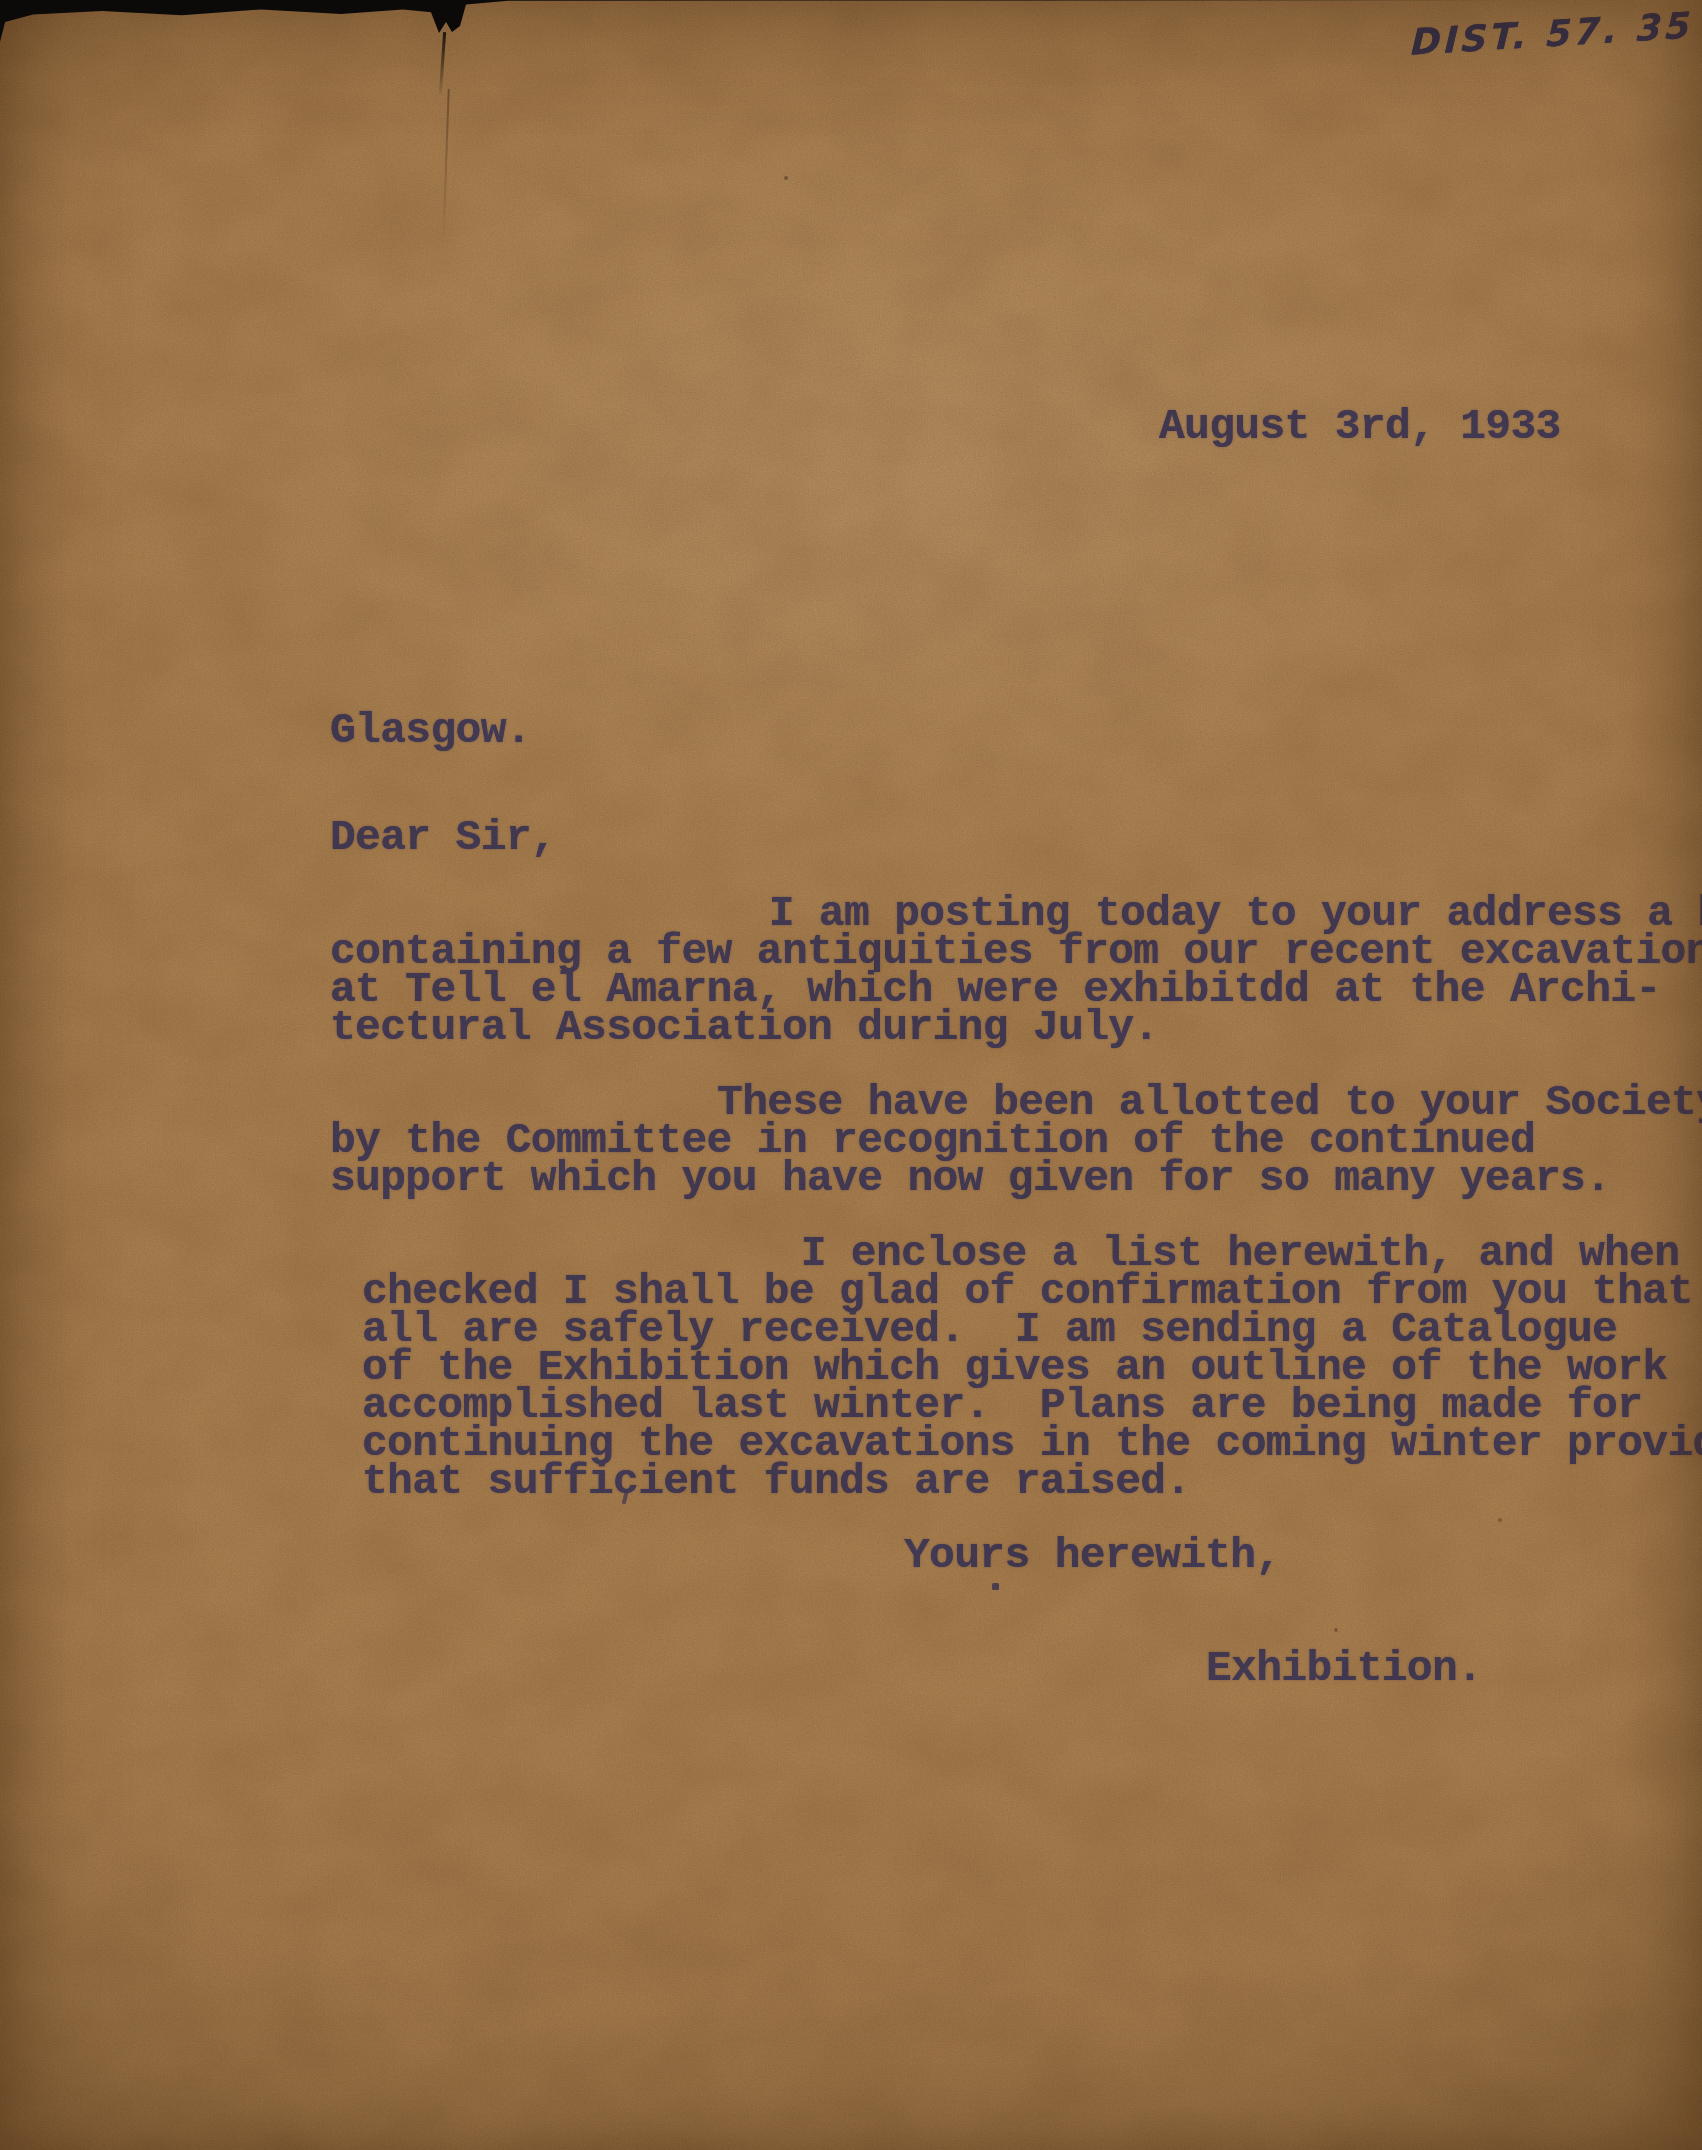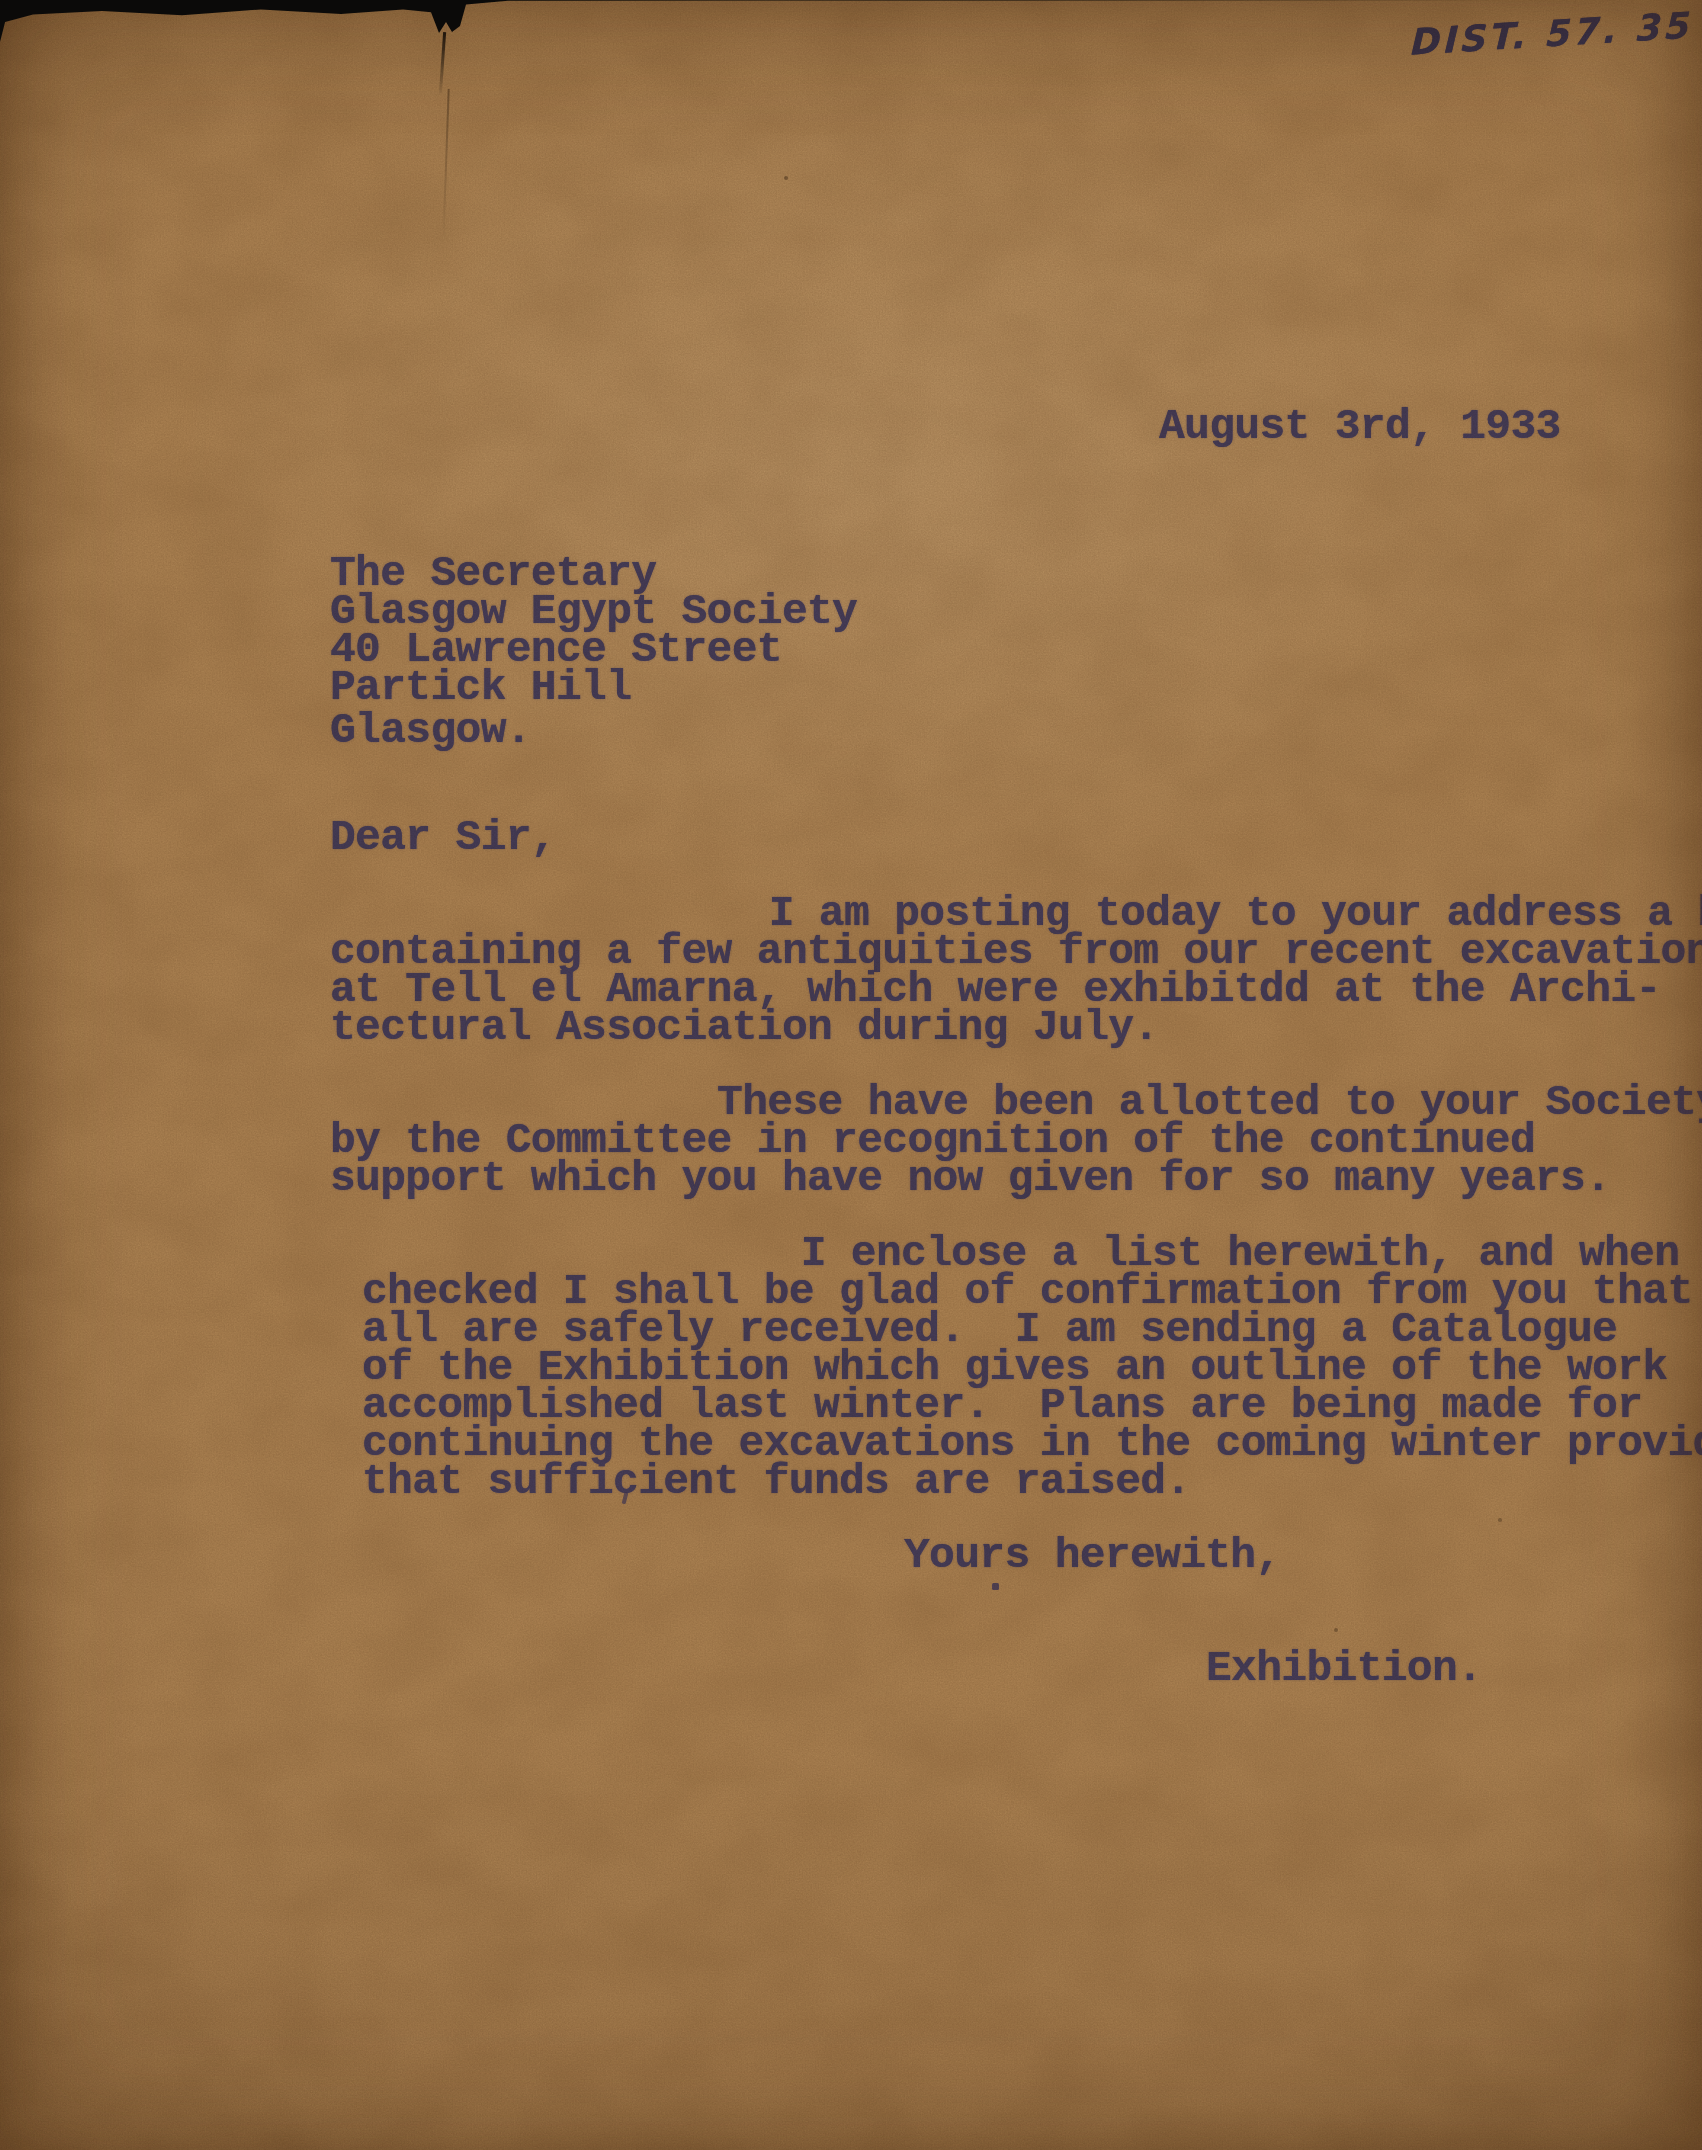--- a/index.html
+++ b/index.html
@@ -85,24 +85,20 @@
 
 <div class="paper">
 
   <div class="crack1"></div>
   <div class="crack2"></div>
 
   <div class="annotation">DIST. 57. 35</div>
 
   <div class="tw date-line">August 3rd, 1933</div>
 
-  <div class="tw block-left recipient">The Secretary
-Glasgow Egypt Society
-40 Lawrence Street
-Partick Hill</div>
 
   <div class="tw block-left city">Glasgow.</div>
 
   <div class="tw block-left salutation">Dear Sir,</div>
 
   <div class="tw block-left para1">I am posting today to your address a box
 containing a few antiquities from our recent excavations
 at Tell el Amarna, which were exhibitdd at the Archi-
 tectural Association during July.</div>
 

